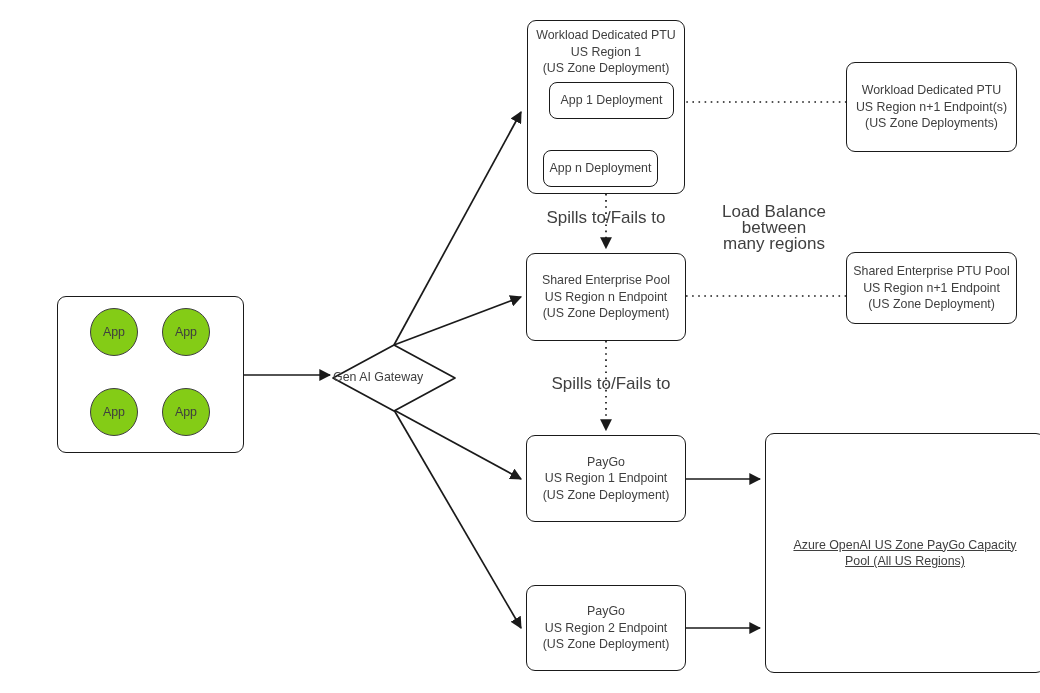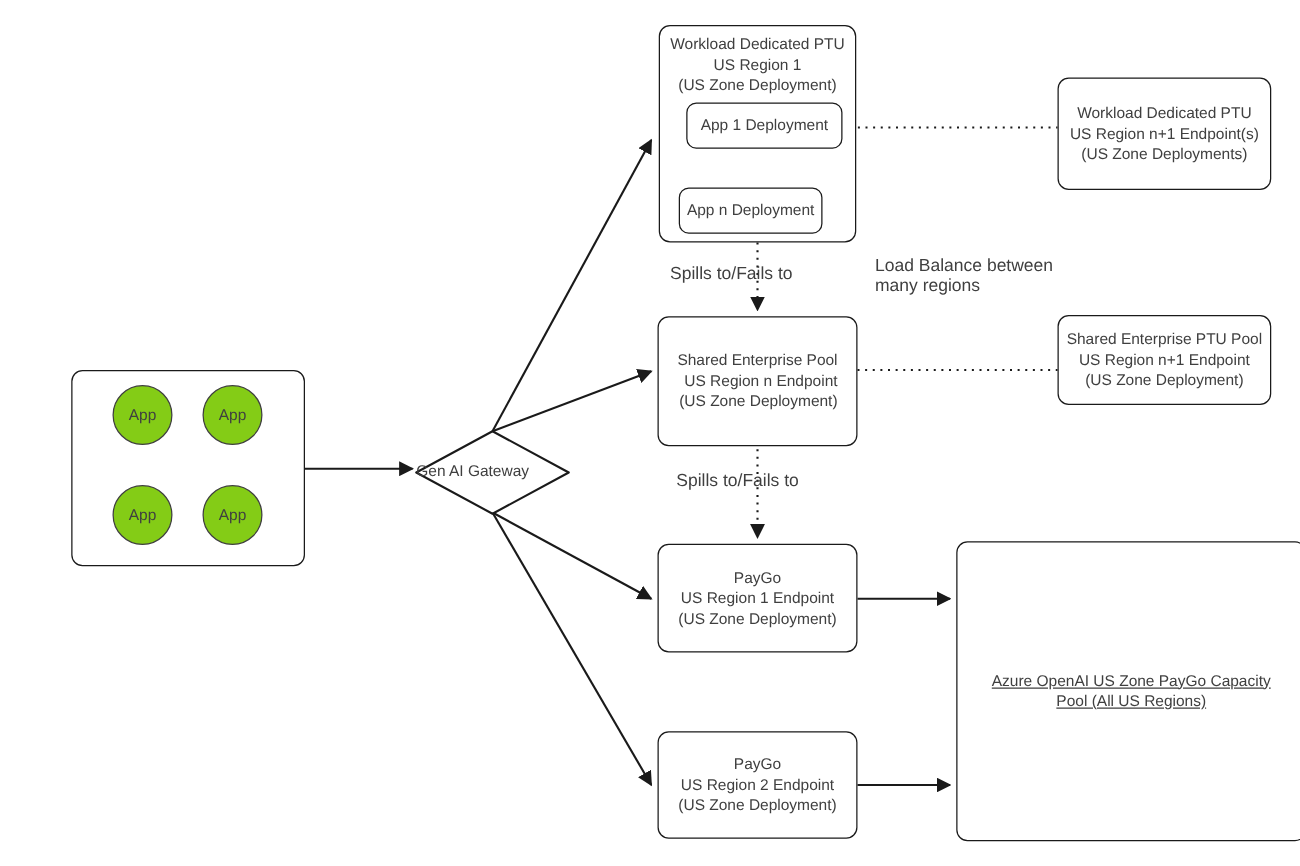--- a/index.html
+++ b/index.html
@@ -60,23 +60,23 @@
     color: #3f3f3f;
     font-size: 12.4px;
     line-height: 15px;
     text-align: left;
     white-space: nowrap;
     pointer-events: none;
   }
   .edge-label {
     position: absolute;
     color: #3f3f3f;
-    font-size: 14px;
+    font-size: 17px;
     line-height: 16px;
-    text-align: left;
+    text-align: center;
     white-space: pre-line;
     background: transparent;
   }
   svg.layer {
     position: absolute;
     left: 0;
     top: 0;
     width: 1040px;
     height: 693px;
     overflow: visible;
@@ -155,21 +155,21 @@
   <div class="node inner" style="left:543px; top:129px; width:115px; height:37px;margin-top:21px;">
     <span>App n Deployment</span>
   </div>
 
   <div class="node" style="left:846px; top:62px; width:171px; height:90px;">
     <span>Workload Dedicated PTU
 US Region n+1 Endpoint(s)
 (US Zone Deployments)</span>
   </div>
 
-  <div class="node" style="left:526px; top:253px; width:160px; height:104px;text-align:right;">
+  <div class="node" style="left:526px; top:253px; width:160px; height:88px;">
     <span>Shared Enterprise Pool
 US Region n Endpoint
 (US Zone Deployment)</span>
   </div>
 
   <div class="node" style="left:846px; top:252px; width:171px; height:72px;">
     <span>Shared Enterprise PTU Pool
 US Region n+1 Endpoint
 (US Zone Deployment)</span>
   </div>

